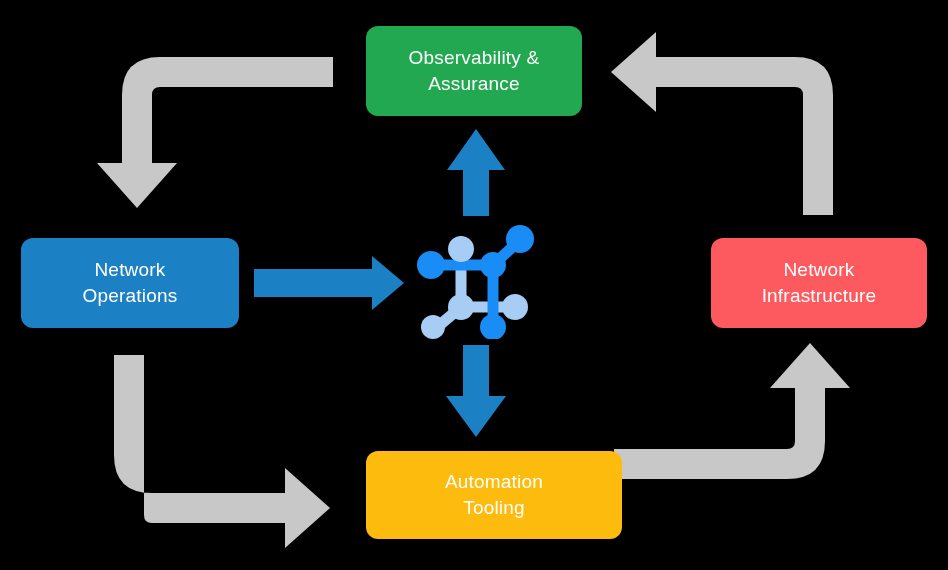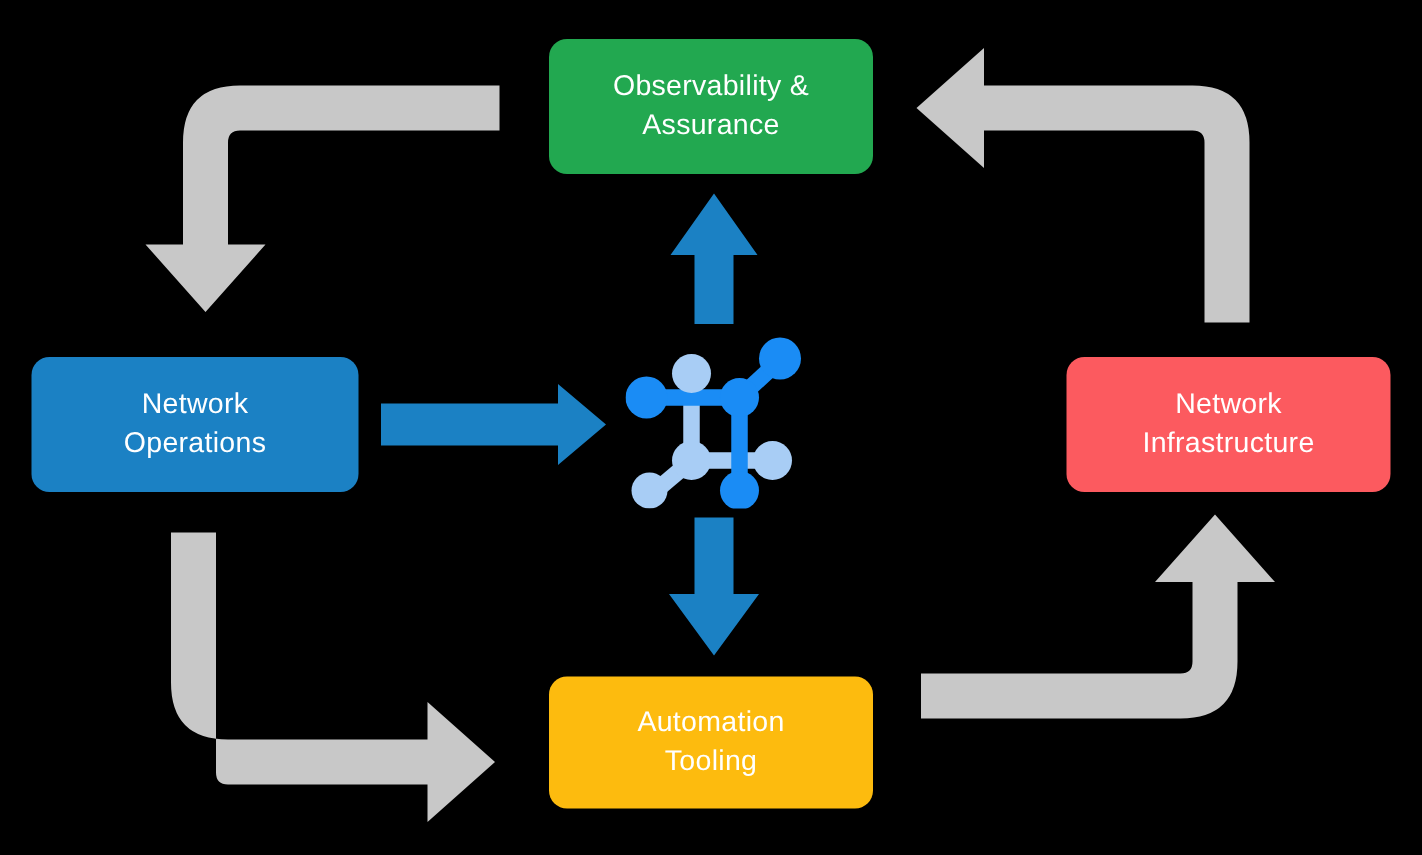--- a/index.html
+++ b/index.html
@@ -37,21 +37,21 @@
   #box-observability {
     left: 366px; top: 26px; width: 216px; height: 90px;
   }
   #box-network-operations {
     left: 21px; top: 238px; width: 218px; height: 90px;
   }
   #box-network-infrastructure {
     left: 711px; top: 238px; width: 216px; height: 90px;
   }
   #box-automation-tooling {
-    left: 366px; top: 451px; width: 216px; height: 88px;
+    left: 366px; top: 451px; width: 256px; height: 88px;
   }
   .svg-layer {
     position: absolute;
     left: 0; top: 0;
     width: 948px;
     height: 570px;
   }
   #center-icon {
     position: absolute;
     left: 417px; top: 219px;

